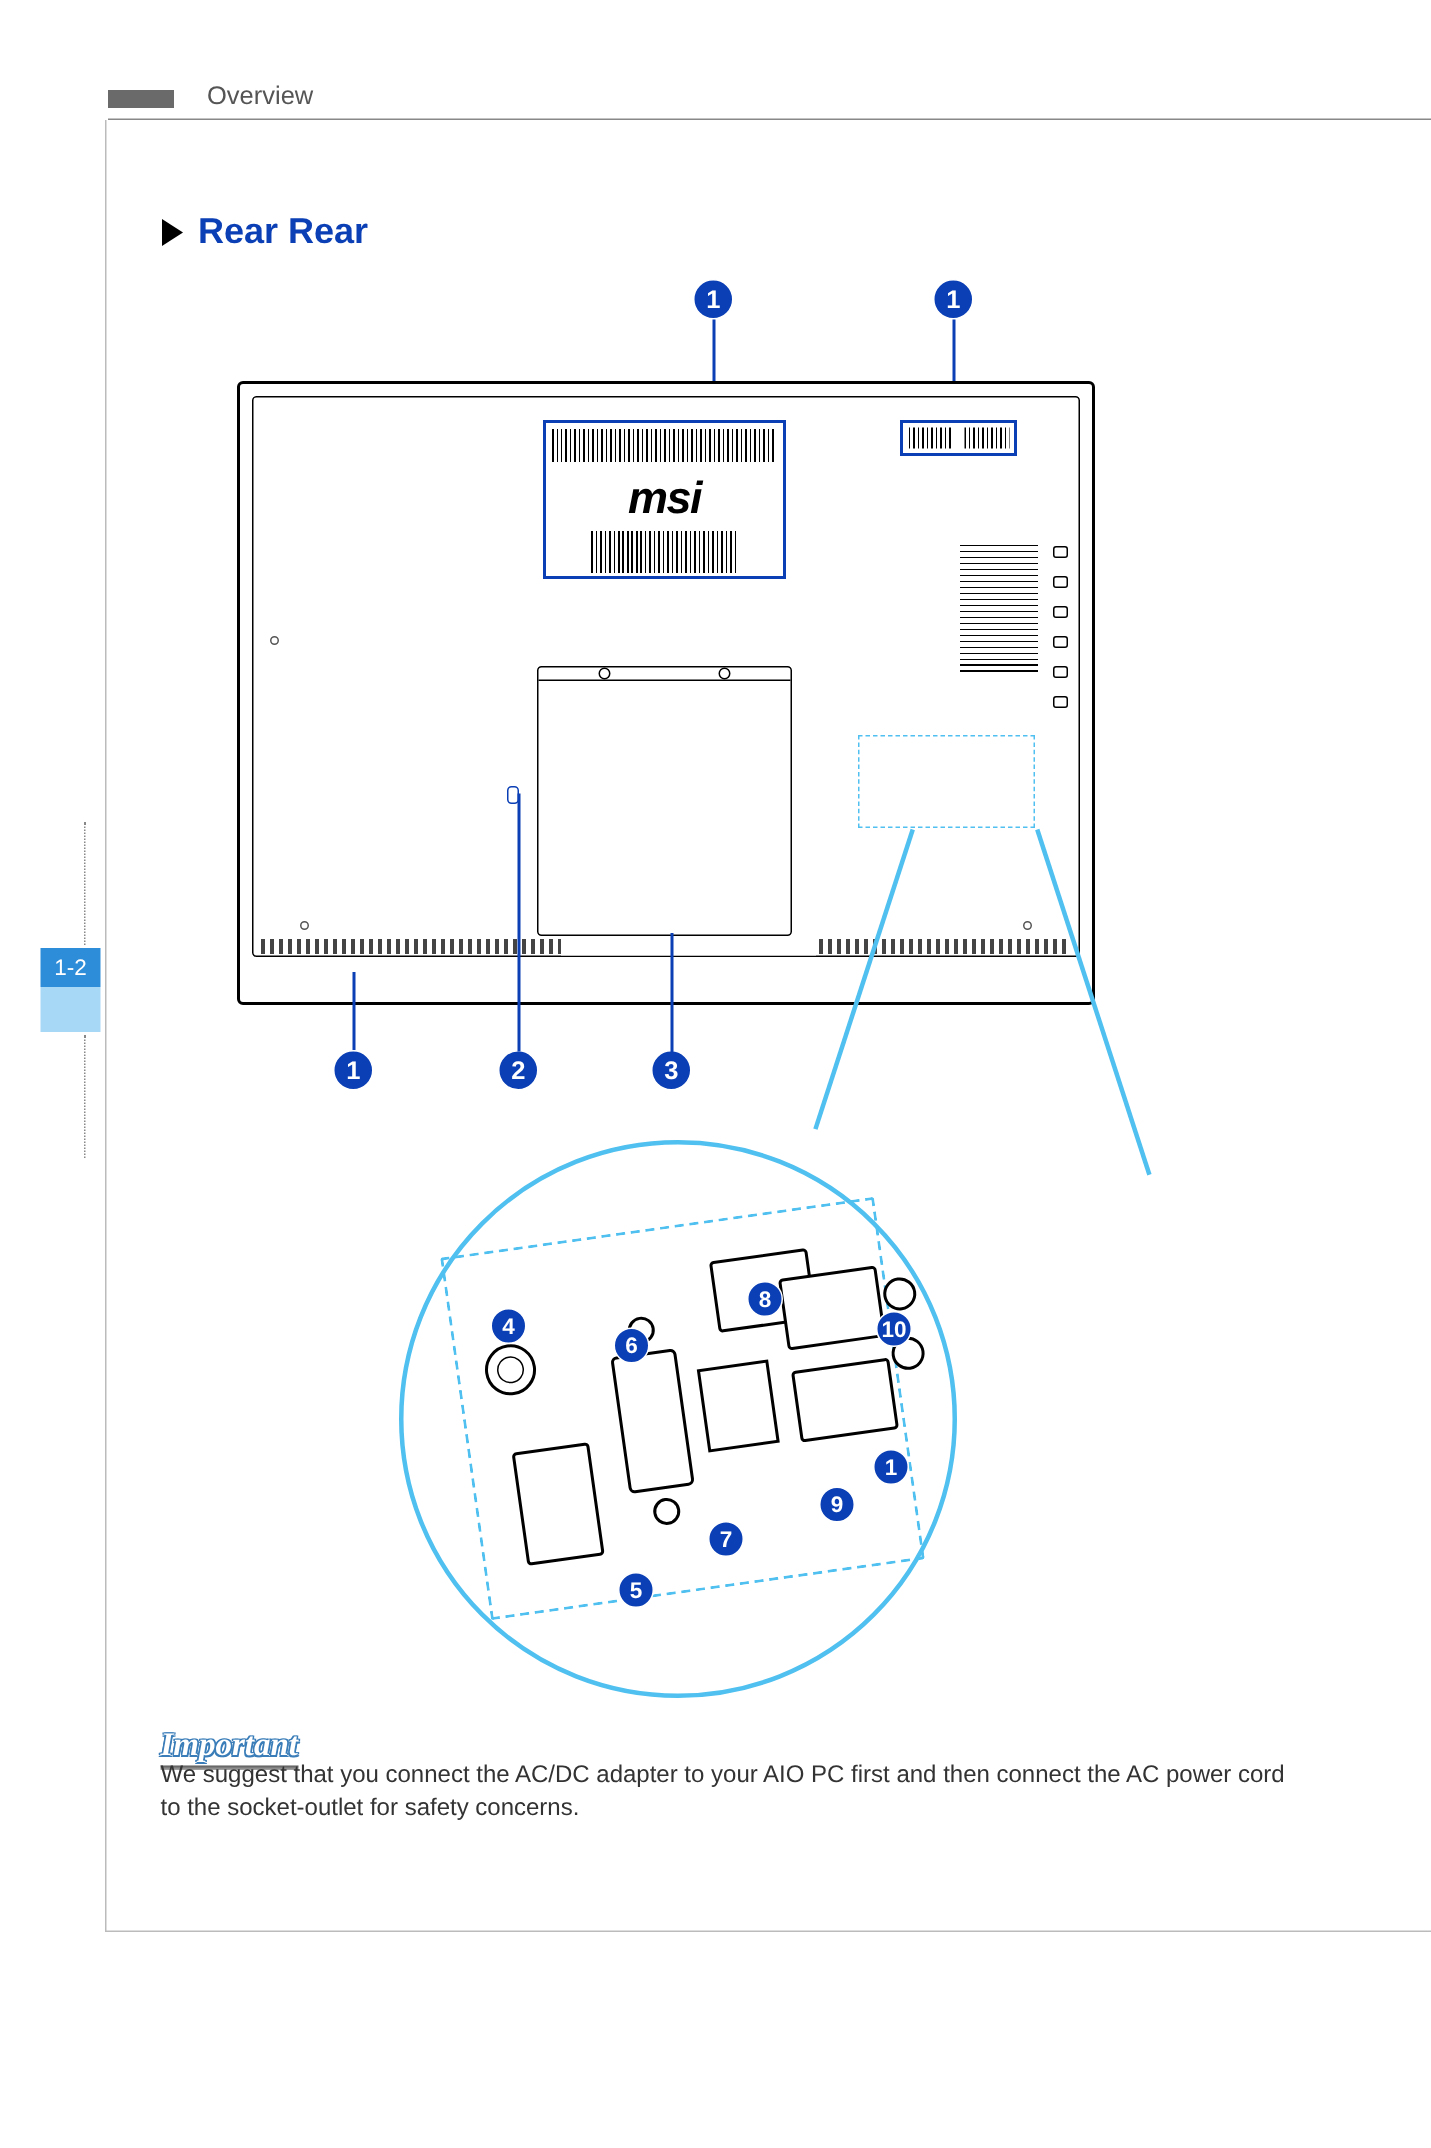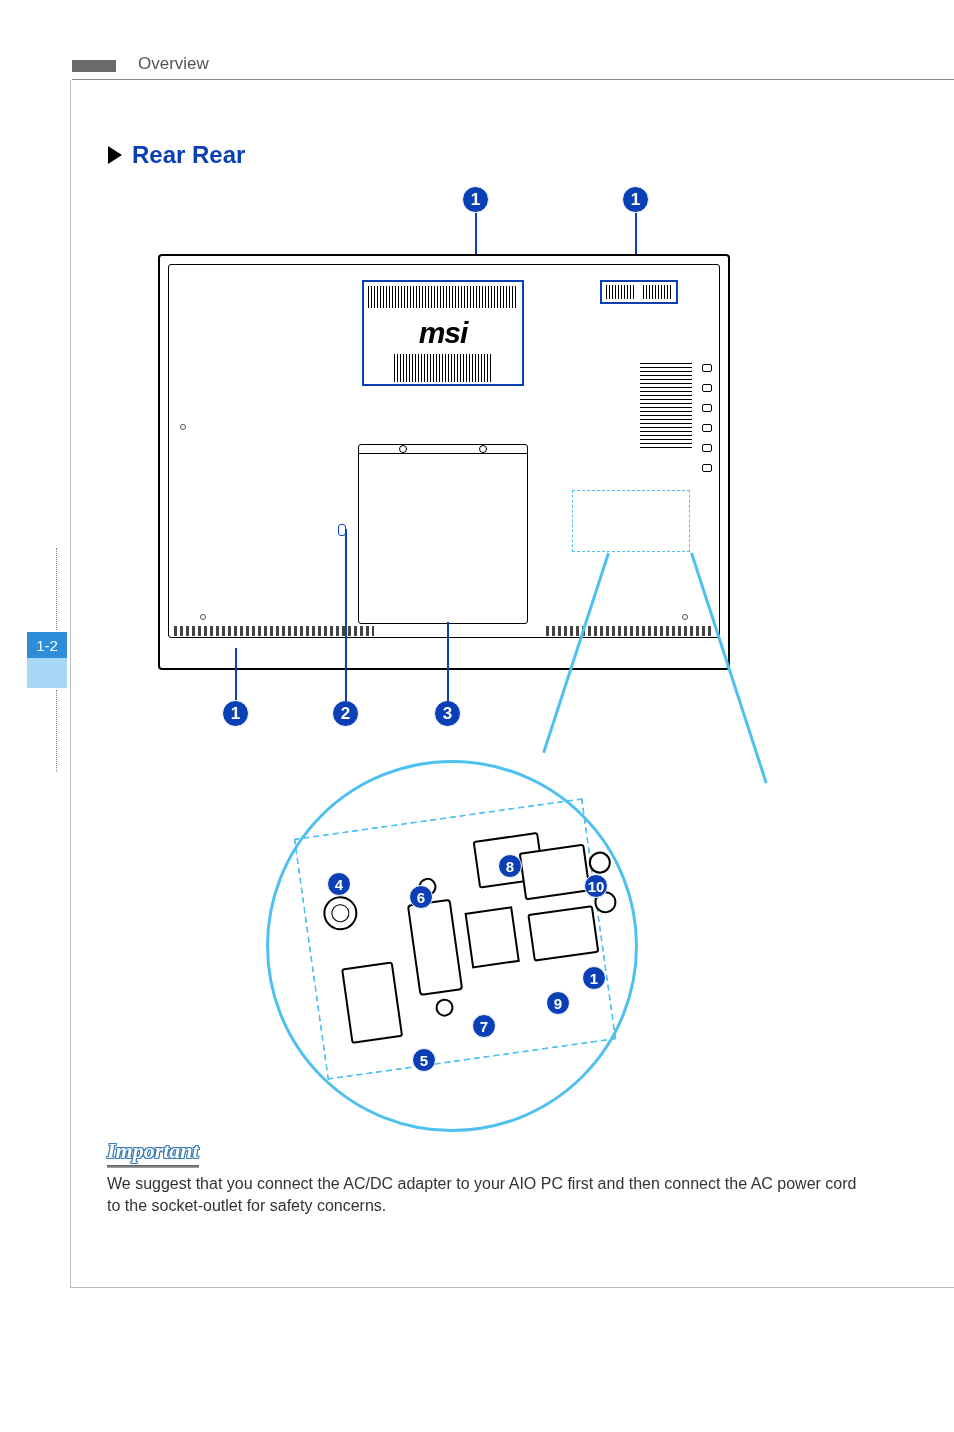--- a/index.html
+++ b/index.html
@@ -57,21 +57,21 @@
   .detail-circle { position: absolute; top: 760px; left: 266px; width: 372px; height: 372px; border: 3px solid #4fc0ef; border-radius: 50%; background: #fff; }
   .detail-dashed { position: absolute; top: 54px; left: 40px; width: 292px; height: 244px; border: 2px dashed #4fc0ef; transform: rotate(-8deg); border-radius: 2px; }
   .detail-content { position: absolute; inset: 0; transform: rotate(-8deg); transform-origin: center; }
 
   
   .v-line { width: 2px; }
 
   .pointer-cyan { position: absolute; width: 3px; background: #4fc0ef; }
 
   .important-label { position: absolute; top: 1138px; left: 107px; }
-  .imp-bg { font-family: "Times New Roman", serif; font-style: italic; font-weight: bold; font-size: 22px; color: #fff; text-shadow: -1px 0 #3a7db8, 1px 0 #3a7db8, 0 -1px #3a7db8, 0 1px #3a7db8, -1px -1px #3a7db8, 1px 1px #3a7db8, -1px 1px #3a7db8, 1px -1px #3a7db8; display: inline-block; }
+  .imp-bg { font-family: "Times New Roman", serif; font-style: italic; font-weight: bold; font-size: 22px; color: #fff; text-shadow: -1px 0 #3a7db8, 1px 0 #3a7db8, 0 -1px #3a7db8, 0 1px #3a7db8, -1px -1px #3a7db8, 1px 1px #3a7db8, -1px 1px #3a7db8, 1px -1px #3a7db8; display: inline-block; margin-top: 12px; }
   .imp-underline { height: 3px; background: linear-gradient(#555, #aaa); width: 100%; margin-top: 1px; }
 
   .important-text { position: absolute; top: 1173px; left: 107px; right: 80px; font-size: 16px; color: #333; line-height: 1.4; }
 
   
   .port { position: absolute; border: 2px solid #000; background: #fff; }
   .dc-jack { top: 118px; left: 60px; width: 34px; height: 34px; border-radius: 50%; }
   .dc-jack::after { content: ""; position: absolute; inset: 6px; border: 1px solid #000; border-radius: 50%; }
   .hdmi { top: 190px; left: 70px; width: 52px; height: 76px; border-radius: 3px; }
   .vga { top: 136px; left: 144px; width: 44px; height: 92px; border-radius: 4px; }

